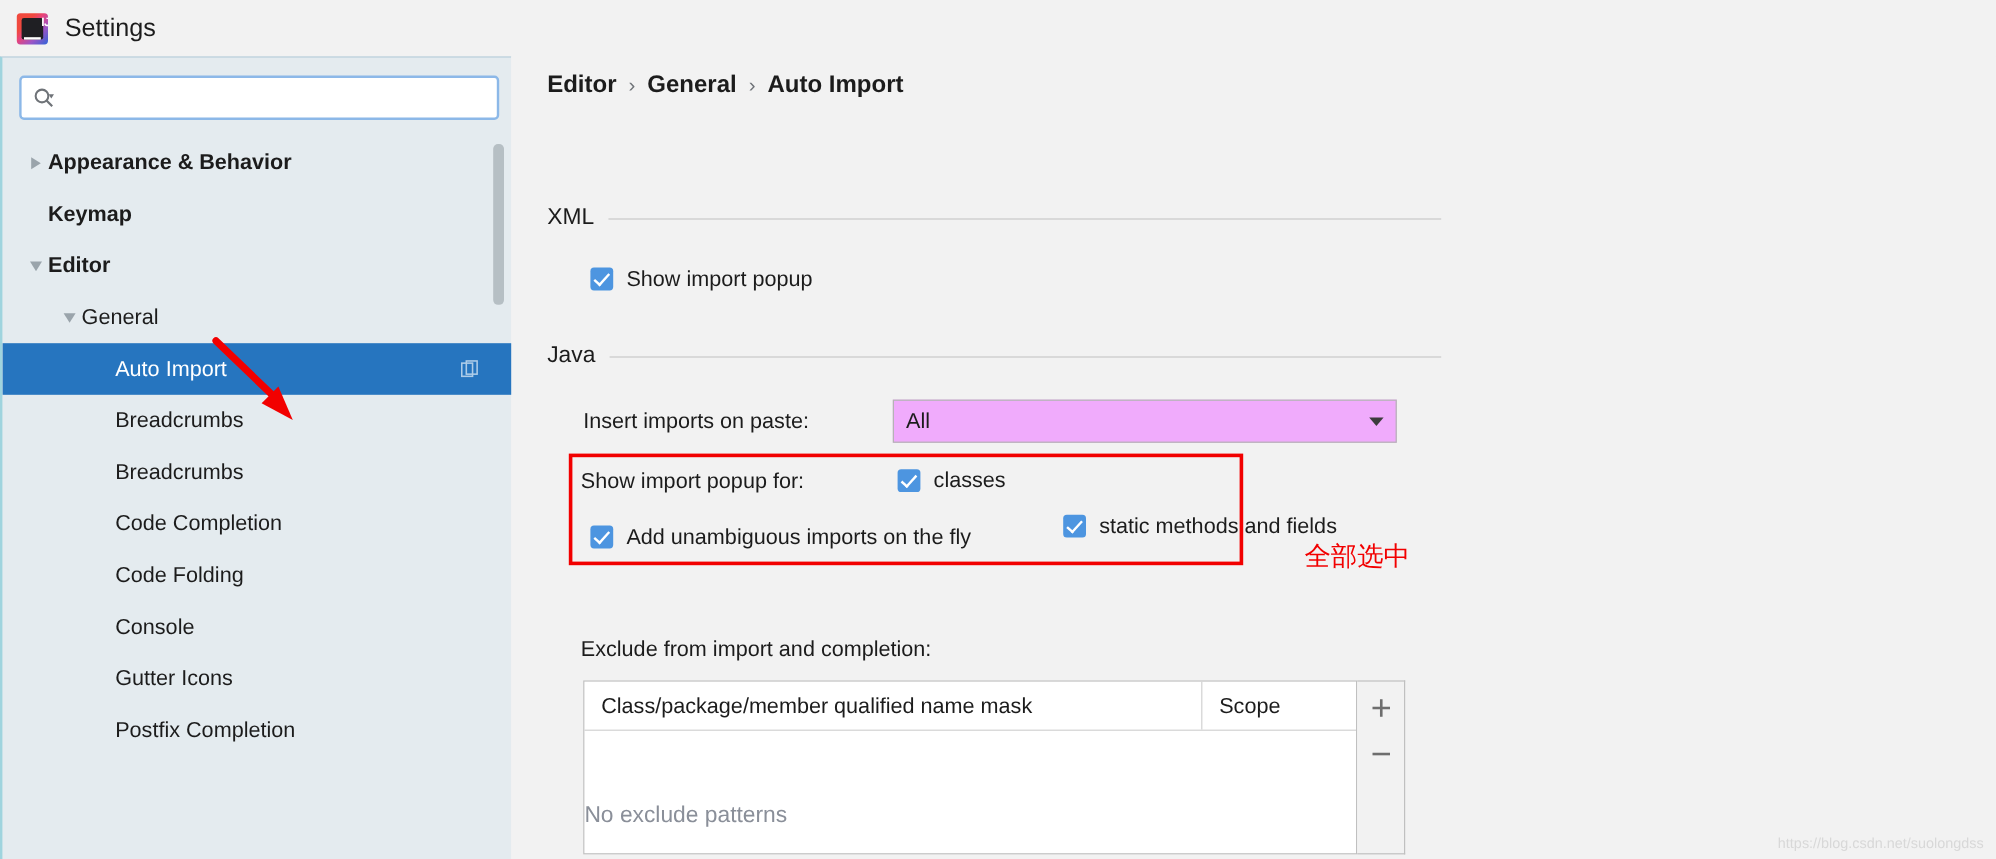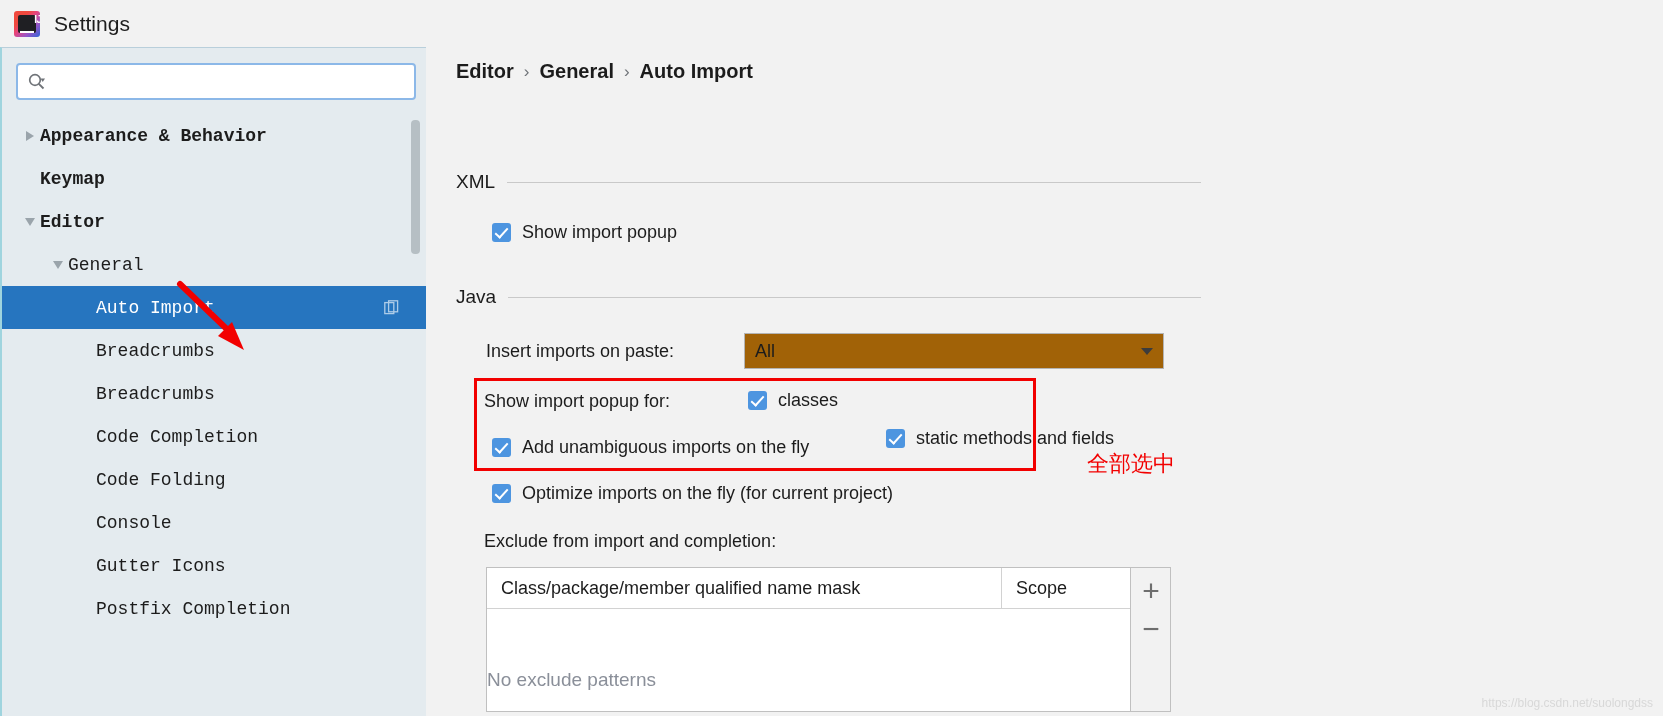--- a/index.html
+++ b/index.html
@@ -126,21 +126,20 @@
   .tree-row .twisty {
     width: 20px; height: 20px;
     flex: 0 0 auto;
     display: flex;
     align-items: center;
     justify-content: center;
   }
   .tree-row .label {
     font-size: 18px;
     color: #1c1c1c;
-    font-family: Liberation Mono, monospace;
   }
   .tree-row.level0 { padding-left: 18px; }
   .tree-row.level1 { padding-left: 46px; }
   .tree-row.level2 { padding-left: 74px; }
   .tree-row.bold .label { font-weight: bold; }
   .tree-row.selected {
     background: #2675bf;
   }
   .tree-row.selected .label { color: #ffffff; }
   .tree-row .copy-icon {
@@ -241,21 +240,21 @@
 
   .field-label {
     font-size: 18px;
     color: #1c1c1c;
     white-space: nowrap;
   }
 
   .combo {
     position: absolute;
     width: 420px; height: 35px;
-    background: #a16207;
+    background: #f0abfc;
     border: 1px solid #b4b4b4;
     display: flex;
     align-items: center;
     padding: 17px 10px;
   }
   .combo .cval {
     flex: 1;
     font-size: 18px;
     color: #1c1c1c;
   }
@@ -488,24 +487,20 @@
       <span class="cblabel">static methods and fields</span>
     </div>
 
     <div class="redbox" style="left:48px; top:331px; width:562px; height:93px;"></div>
 
     <div class="cbrow" style="position:absolute; left:66px; top:390px;">
       <span class="cb"></span>
       <span class="cblabel">Add unambiguous imports on the fly</span>
     </div>
 
-    <div class="cbrow" style="position:absolute; left:66px; top:436px;">
-      <span class="cb"></span>
-      <span class="cblabel">Optimize imports on the fly (for current project)</span>
-    </div>
 
     <div class="annot-cn" style="left:661px; top:402px;">全部选中</div>
 
     <div class="field-label" style="position:absolute; left:58px; top:484px;">Exclude from import and completion:</div>
 
     <div class="tbl" style="left:60px; top:520px; width:645px; height:145px;">
       <div class="tbl-head">
         <div class="th c1">Class/package/member qualified name mask</div>
         <div class="th c2">Scope</div>
       </div>

